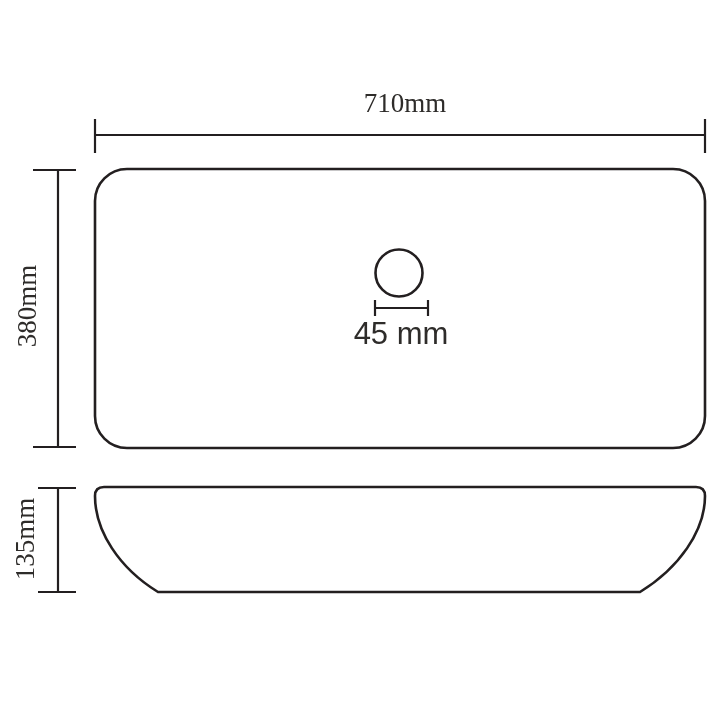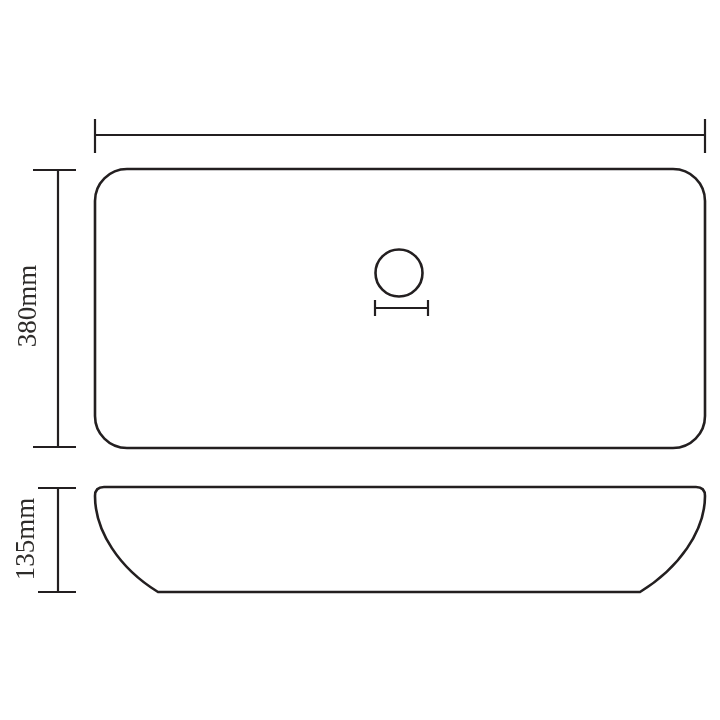--- a/index.html
+++ b/index.html
@@ -89,19 +89,21 @@
 
     <line x1="375" y1="308" x2="428" y2="308" class="ln"></line>
     <line x1="375" y1="300" x2="375" y2="316" class="ln"></line>
     <line x1="428" y1="300" x2="428" y2="316" class="ln"></line>
 
     <line x1="58" y1="488" x2="58" y2="592" class="ln"></line>
     <line x1="38" y1="488" x2="76" y2="488" class="ln"></line>
     <line x1="38" y1="592" x2="76" y2="592" class="ln"></line>
   </svg>
 
+  <div class="dim-label serif-label label-width">710mm</div>
 
   <div class="dim-label serif-label label-depth">380mm</div>
 
   <div class="dim-label serif-label label-height">135mm</div>
 
+  <div class="dim-label sans-label label-drain">45 mm</div>
 
 </div>
 
 </body></html>

